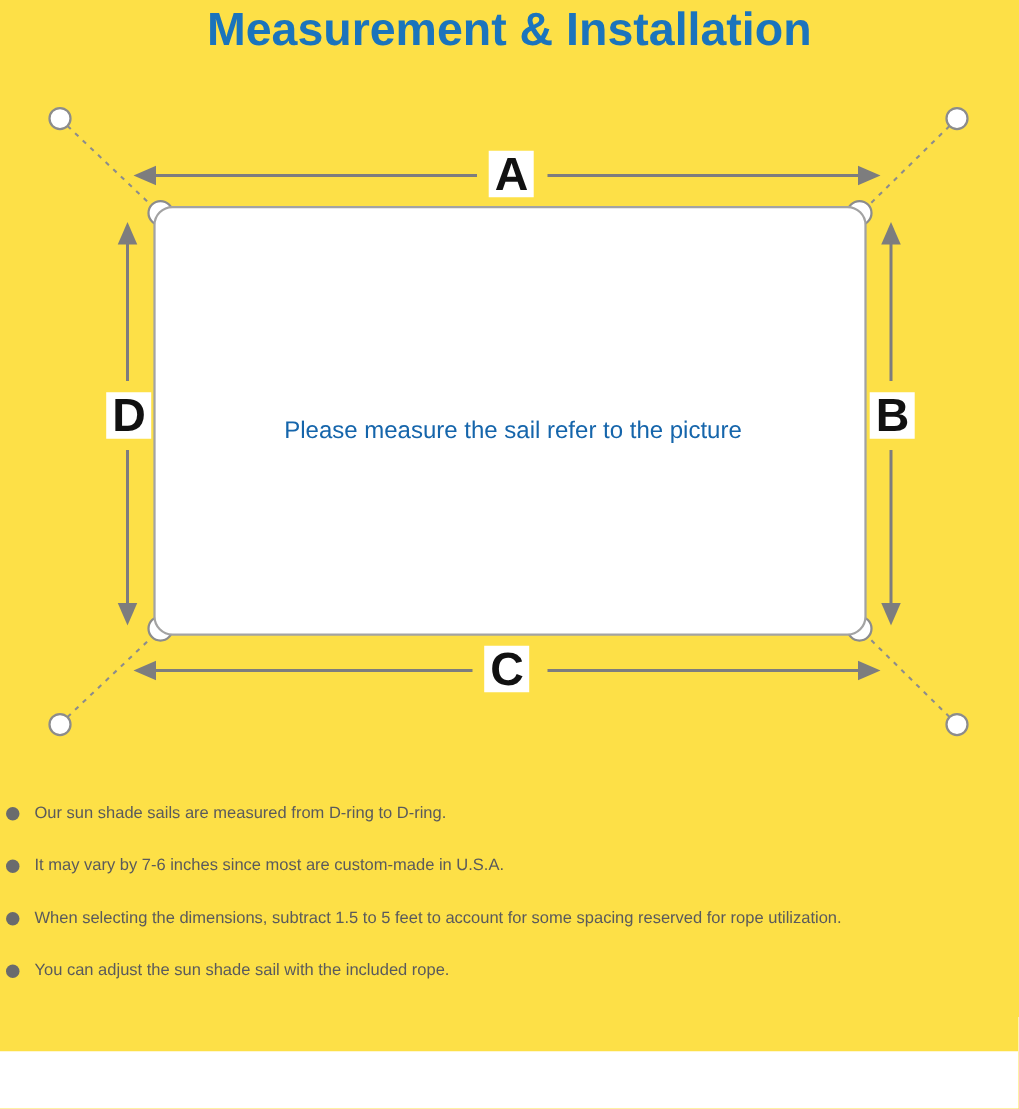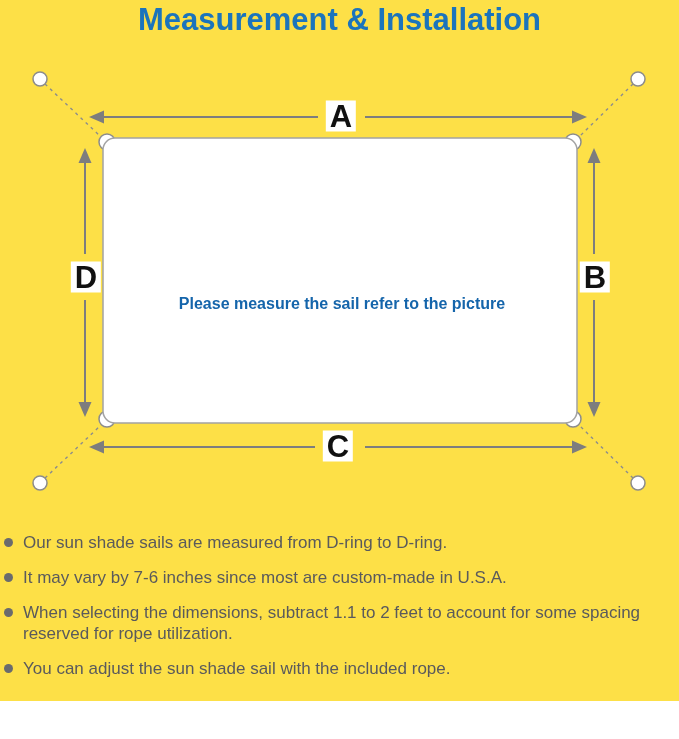--- a/index.html
+++ b/index.html
@@ -44,38 +44,37 @@
     position: absolute;
     left: 342px; top: 259px;
     transform: translate(-50%, -50%);
     font-size: 23px;
     font-weight: bold;
     color: #1565ab;
     white-space: nowrap;
   }
   .center-subtitle {
     position: absolute;
-    left: 342px; top: 304px;
+    left: 342px; top: 288px;
     transform: translate(-50%, -50%);
     font-size: 16px;
     color: #1565ab;
     white-space: nowrap;
-    font-weight: bold;
   }
   .bullet-list {
     position: absolute;
     top: 532px; left: 0;
     width: 679px;
     padding-right: 6px;
   }
   .bullet-item {
     position: relative;
     padding-left: 23px;
     margin-bottom: 14px;
-    font-size: 17px;
+    font-size: 11px;
     line-height: 21px;
     color: #5a5a5c;
     max-width: 672px;
   }
   .bullet-dot {
     position: absolute;
     left: 4px; top: 6px;
     width: 9px; height: 9px;
     border-radius: 50%;
     background: #6a6b6d;
@@ -156,21 +155,21 @@
     <div class="bullet-item">
       <span class="bullet-dot"></span>
       <span>Our sun shade sails are measured from D-ring to D-ring.</span>
     </div>
     <div class="bullet-item">
       <span class="bullet-dot"></span>
       <span>It may vary by 7-6 inches since most are custom-made in U.S.A.</span>
     </div>
     <div class="bullet-item">
       <span class="bullet-dot"></span>
-      <span>When selecting the dimensions, subtract 1.1 to 2 feet to account for some spacing reserved for rope utilization.</span>
+      <span>When selecting the dimensions, subtract 1.5 to 5 feet to account for some spacing reserved for rope utilization.</span>
     </div>
     <div class="bullet-item">
       <span class="bullet-dot"></span>
       <span>You can adjust the sun shade sail with the included rope.</span>
     </div>
   </div>
 
 </div>
 
 </body></html>

